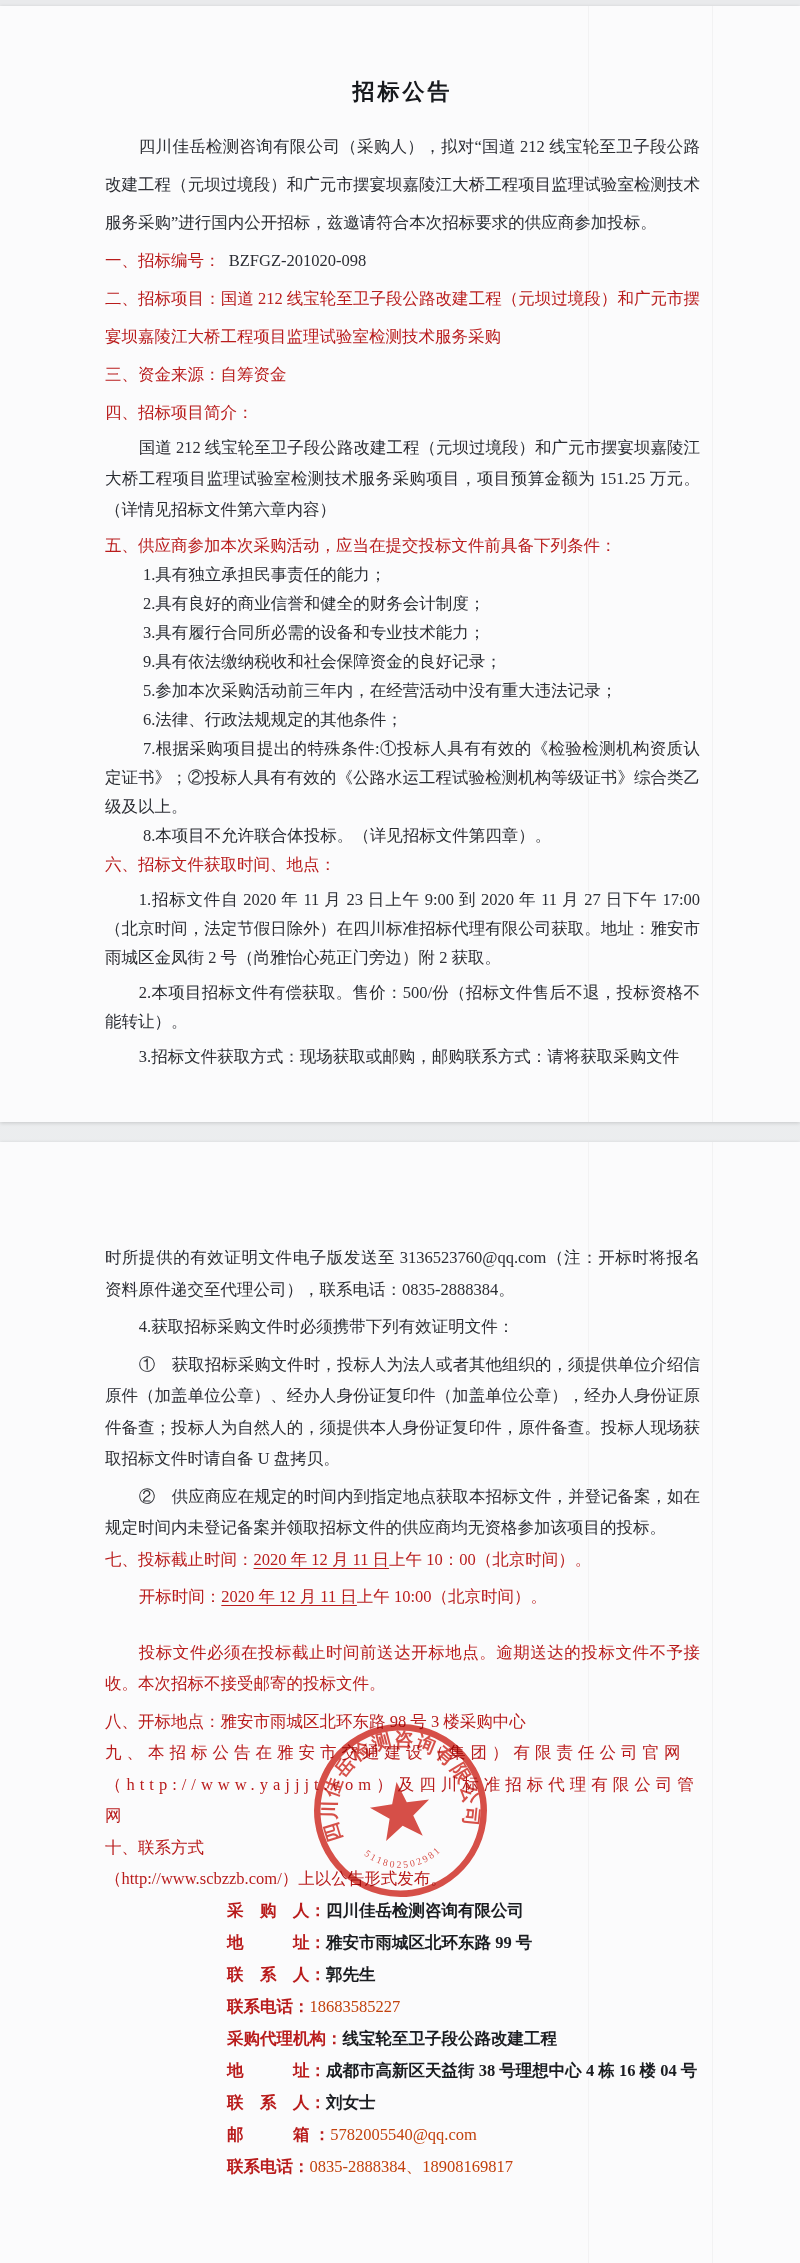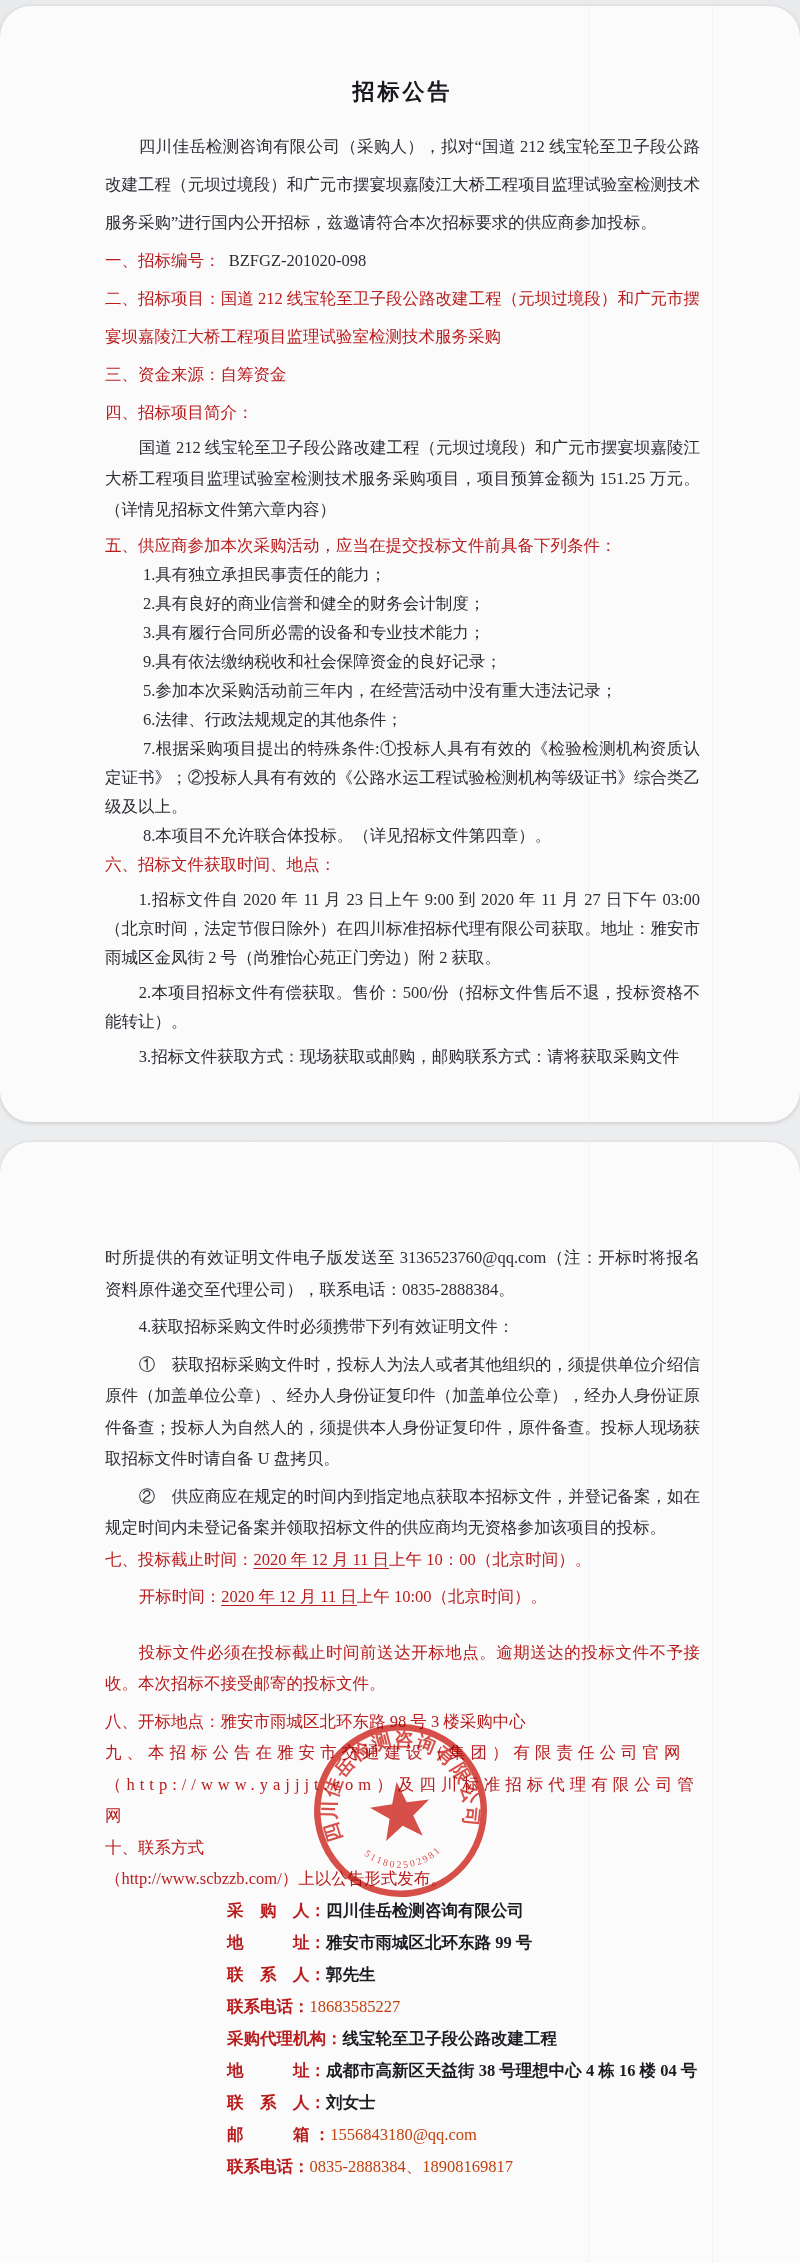--- a/index.html
+++ b/index.html
@@ -6,21 +6,20 @@
   body{
     width:800px;height:2263px;position:relative;
     background:linear-gradient(180deg,#e9eaec 0,#eef0f1 100%);
     font-family:"Liberation Serif","DejaVu Serif",serif;
     color:#2b2d33;
   }
   .page{
     position:absolute;left:0;width:800px;background:#fbfbfc;
     box-shadow:0 1px 4px rgba(0,0,0,.16);
     overflow:hidden;
-    border-radius:31px;
   }
   #page1{top:6px;height:1116px;}
   #page2{top:1142px;height:1285px;}
   .crease{position:absolute;top:0;bottom:0;width:1px;background:rgba(0,0,0,.035);}
   .content{padding:0 100px 0 105px;font-size:16.5px;}
   .doc-title{
     text-align:center;font-size:22px;font-weight:bold;letter-spacing:3px;
     color:#17191d;margin:72px 0 22px 0;line-height:28px;
   }
   .para{text-align:justify;text-indent:2.05em;}
@@ -71,21 +70,21 @@
     <div class="para lh29" style="text-indent:2.3em;">2.具有良好的商业信誉和健全的财务会计制度；</div>
     <div class="para lh29" style="text-indent:2.3em;">3.具有履行合同所必需的设备和专业技术能力；</div>
     <div class="para lh29" style="text-indent:2.3em;">9.具有依法缴纳税收和社会保障资金的良好记录；</div>
     <div class="para lh29" style="text-indent:2.3em;">5.参加本次采购活动前三年内，在经营活动中没有重大违法记录；</div>
     <div class="para lh29" style="text-indent:2.3em;">6.法律、行政法规规定的其他条件；</div>
     <div class="para lh29" style="text-indent:2.3em;">7.根据采购项目提出的特殊条件:①投标人具有有效的《检验检测机构资质认定证书》；②投标人具有有效的《公路水运工程试验检测机构等级证书》综合类乙级及以上。</div>
     <div class="para lh29" style="text-indent:2.3em;">8.本项目不允许联合体投标。（详见招标文件第四章）。</div>
 
     <div class="para noindent lh29 head">六、招标文件获取时间、地点：</div>
 
-    <div class="para lh29 gap6">1.招标文件自 2020 年 11 月 23 日上午 9:00 到 2020 年 11 月 27 日下午 03:00（北京时间，法定节假日除外）在四川标准招标代理有限公司获取。地址：雅安市雨城区金凤街 2 号（尚雅怡心苑正门旁边）附 2 获取。</div>
+    <div class="para lh29 gap6">1.招标文件自 2020 年 11 月 23 日上午 9:00 到 2020 年 11 月 27 日下午 17:00（北京时间，法定节假日除外）在四川标准招标代理有限公司获取。地址：雅安市雨城区金凤街 2 号（尚雅怡心苑正门旁边）附 2 获取。</div>
     <div class="para lh29 gap6">2.本项目招标文件有偿获取。售价：500/份（招标文件售后不退，投标资格不能转让）。</div>
     <div class="para lh29 gap6">3.招标文件获取方式：现场获取或邮购，邮购联系方式：请将获取采购文件</div>
   </div>
 </div>
 
 <div class="page" id="page2">
   <div class="crease" style="left:588px;"></div>
   <div class="crease" style="left:712px;"></div>
   <div class="content" style="padding-top:100px;">
     <div class="para noindent lh31">时所提供的有效证明文件电子版发送至 3136523760@qq.com（注：开标时将报名资料原件递交至代理公司），联系电话：0835-2888384。</div>
@@ -110,21 +109,21 @@
 
     <div class="para noindent lh31 head">（http://www.scbzzb.com/）上以公告形式发布。</div>
 
     <div class="crow"><span class="lbl">采　购　人：</span><span class="val-b">四川佳岳检测咨询有限公司</span></div>
     <div class="crow"><span class="lbl">地　　　址：</span><span class="val-b">雅安市雨城区北环东路 99 号</span></div>
     <div class="crow"><span class="lbl">联　系　人：</span><span class="val-b">郭先生</span></div>
     <div class="crow"><span class="lbl">联系电话：</span><span class="val-r">18683585227</span></div>
     <div class="crow"><span class="lbl">采购代理机构：</span><span class="val-b">线宝轮至卫子段公路改建工程</span></div>
     <div class="crow"><span class="lbl">地　　　址：</span><span class="val-b">成都市高新区天益街 38 号理想中心 4 栋 16 楼 04 号</span></div>
     <div class="crow"><span class="lbl">联　系　人：</span><span class="val-b">刘女士</span></div>
-    <div class="crow"><span class="lbl">邮　　　箱 ：</span><span class="val-r">1556843180@qq.com</span></div>
+    <div class="crow"><span class="lbl">邮　　　箱 ：</span><span class="val-r">5782005540@qq.com</span></div>
     <div class="crow"><span class="lbl">联系电话：</span><span class="val-r">0835-2888384、18908169817</span></div>
   </div>
 </div>
 
 <svg class="seal" viewBox="0 0 200 200" aria-hidden="true">
   <circle cx="100" cy="100" r="90" fill="none" stroke="#d5382f" stroke-width="7"></circle>
   <path fill="#d5382f" d="M100,69 L108,92 L132.3,92.5 L112.9,107.2 L120,130.5 L100,116.6 L80,130.5 L87.1,107.2 L67.7,92.5 L92,92 Z"></path>
   <defs>
     <path id="seal-arc-top" d="M 34.2 123.9 A 70 70 0 1 1 165.8 123.9" fill="none"></path>
     <path id="seal-arc-bottom" d="M 49.2 135.6 A 62 62 0 0 0 150.8 135.6" fill="none"></path>

